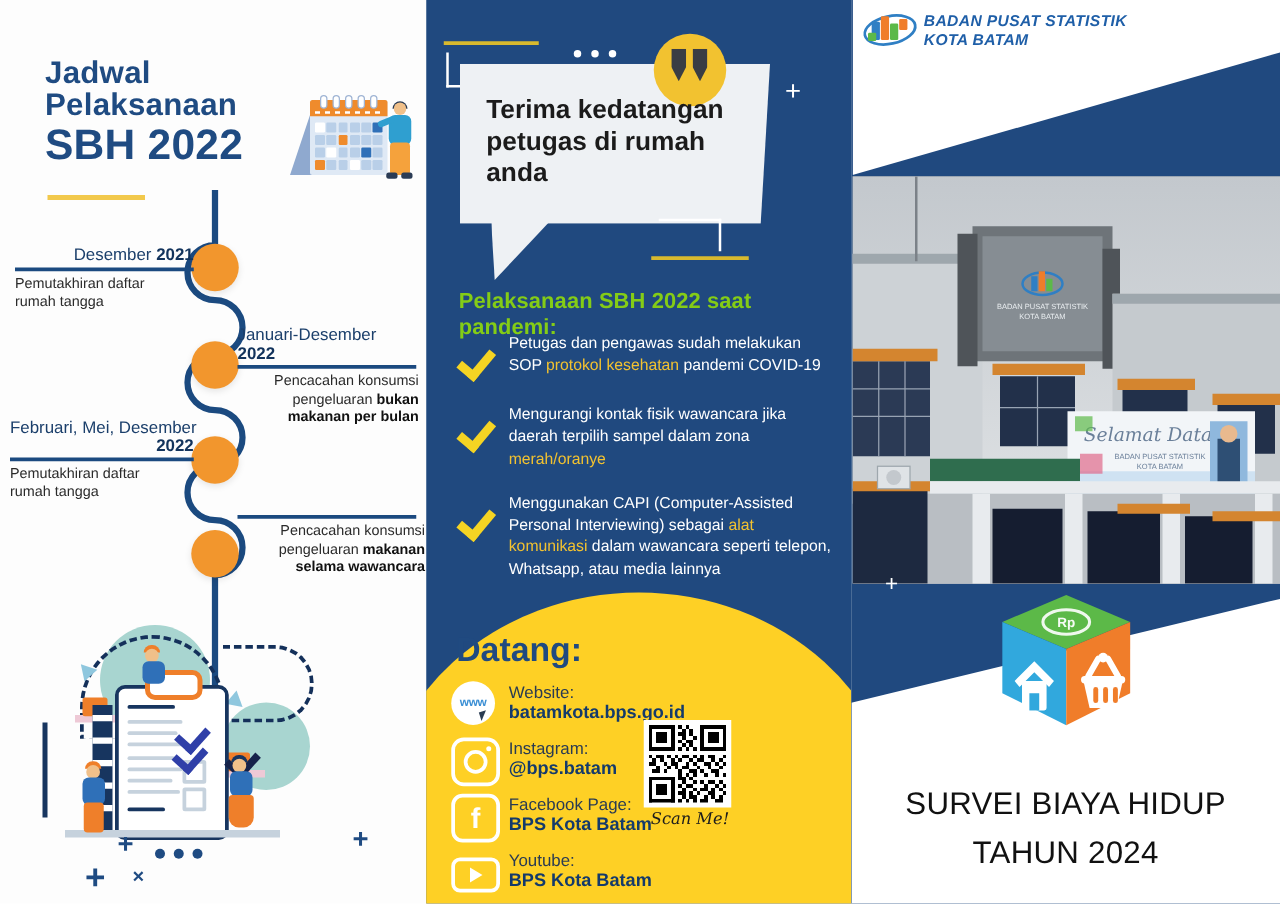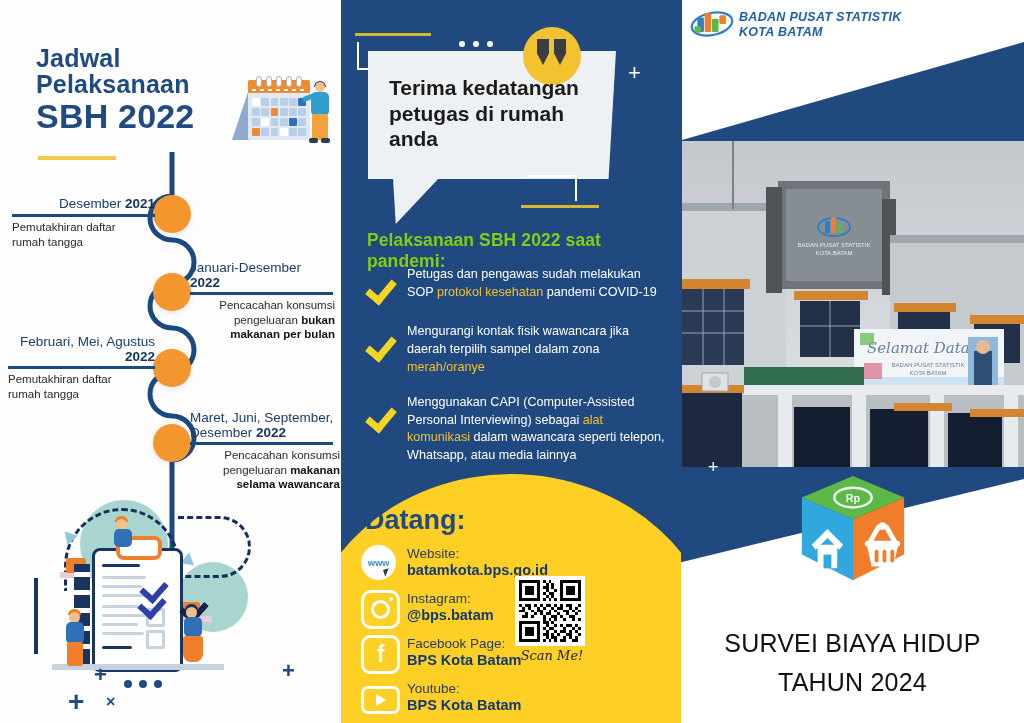--- a/index.html
+++ b/index.html
@@ -246,33 +246,30 @@
       <div class="tl-rule" style="width:143px;margin-top:2px;"></div>
       <div class="desc" style="text-align:right;">
         <span>Pencacahan konsumsi</span><br>
         <span>pengeluaran </span><b>bukan</b><br>
         <b>makanan per bulan</b>
       </div>
     </div>
 
     <div class="tl-item r" style="left:8px;top:334px;width:147px;">
       <div class="date">
-        <span>Februari, Mei, Agustus</span><br><b>2022</b>
+        <span>Februari, Mei, Desember</span><br><b>2022</b>
       </div>
       <div class="tl-rule" style="width:147px;margin-top:2px;"></div>
       <div class="desc" style="text-align:left;">
         <span>Pemutakhiran daftar</span><br>
         <span>rumah tangga</span>
       </div>
     </div>
 
     <div class="tl-item l" style="left:190px;top:410px;width:150px;">
-      <div class="date" style="text-align:left">
-        <span>Maret, Juni, September,</span><br><span>Desember </span><b>2022</b>
-      </div>
       <div class="tl-rule" style="width:143px;margin-top:2px;"></div>
       <div class="desc" style="text-align:right;">
         <span>Pencacahan konsumsi</span><br>
         <span>pengeluaran </span><b>makanan</b><br>
         <b>selama wawancara</b>
       </div>
     </div>
 
     <div class="ill">
       <div class="blobA"></div>

